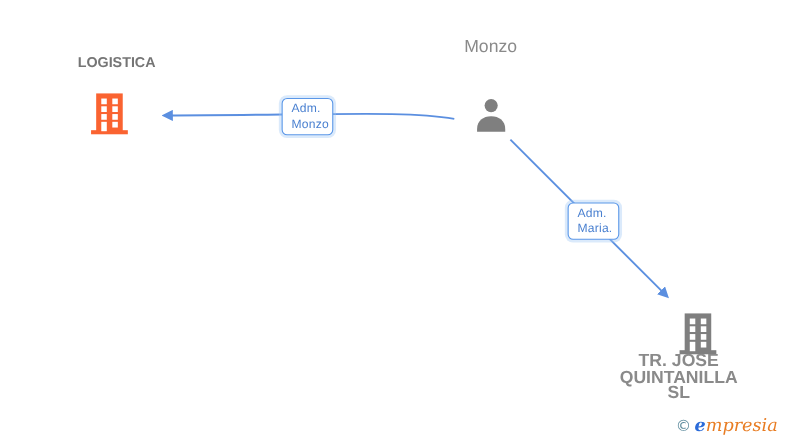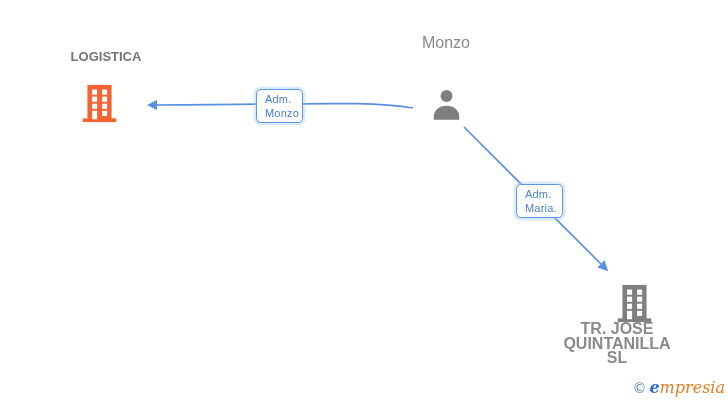--- a/index.html
+++ b/index.html
@@ -39,21 +39,21 @@
     border-radius:5px;
     box-shadow:0 0 0 2.5px rgba(160,200,245,0.38);
     box-sizing:border-box;
     color:var(--edge-label-text,#4a80d0);
     font-size:11px;line-height:14px;
     padding:2px 0 0 8px;
     letter-spacing:0.2px;
   }
   .watermark{
     position:absolute;z-index:3;
-    right:3px;bottom:3px;
+    right:21px;bottom:3px;
     font-family:"DejaVu Serif","Liberation Serif",serif;
     font-style:italic;
     font-size:16px;line-height:18px;
     cursor:pointer;
     white-space:nowrap;
     text-align:right;
   }
   .wm-c{
     color:var(--watermark-copyright,#5e8c9e);
     font-style:normal;

